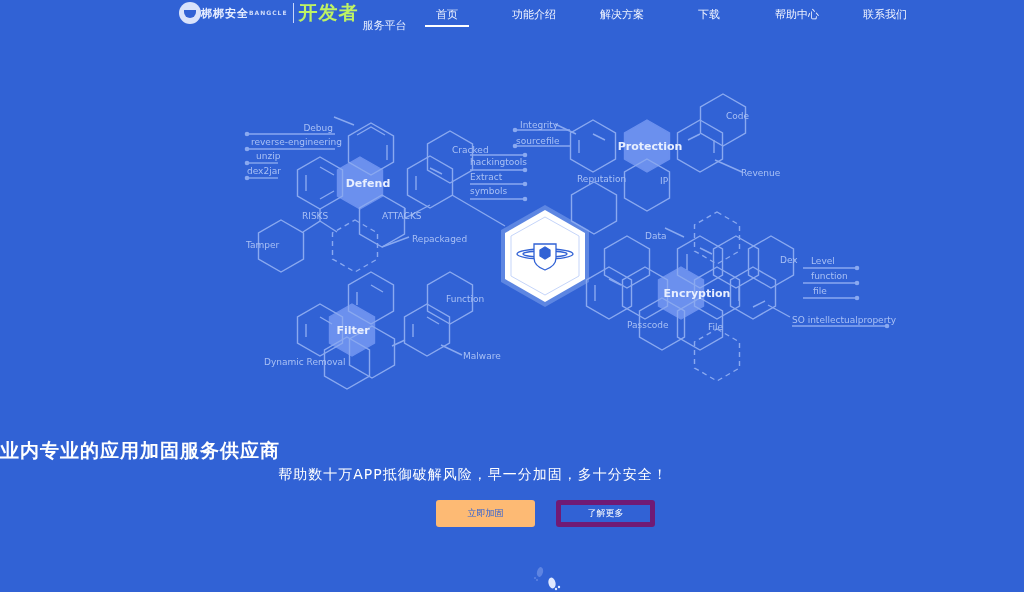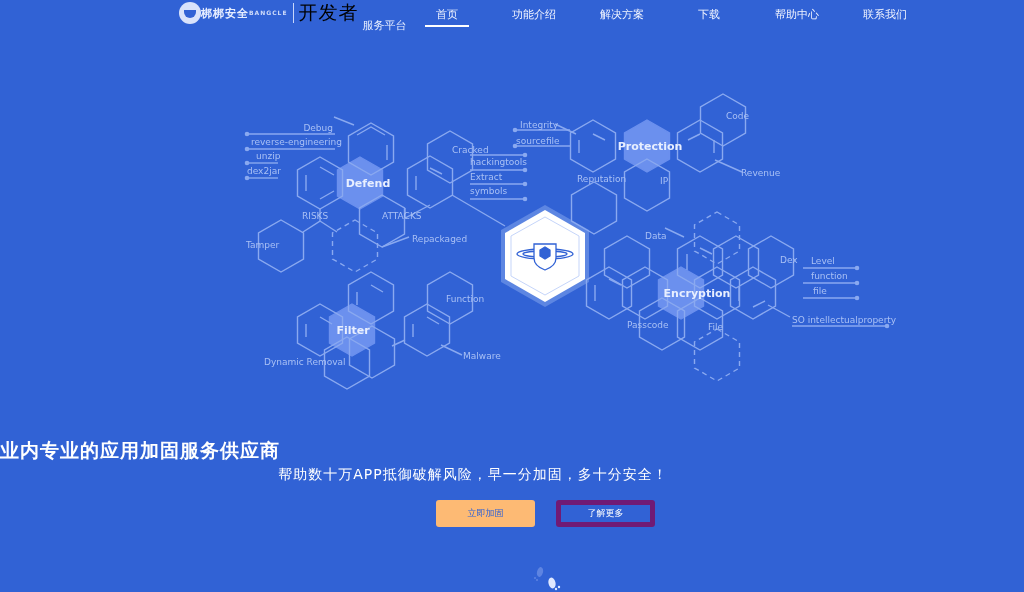--- a/index.html
+++ b/index.html
@@ -24,21 +24,21 @@
   .logo-mark::after {
     content: ""; position: absolute; left: 5px; top: 8px; width: 12px; height: 8px;
     background: #3162d5; border-radius: 0 0 6px 6px;
   }
   .logo-brand {
     display: flex; line-height: 1;
   }
   .logo-cn { font-size: 11px; font-weight: bold; letter-spacing: 1px; color: #e6edff; }
   .logo-en { font-size: 6px; letter-spacing: 1px; color: #d0dcfa; margin-top: 2px; font-weight: bold; }
   .logo-sep { width: 1px; height: 20px; background: #c8d6fb; margin: 0 5px; }
-  .logo-title { font-size: 19px; font-weight: normal; color: #000000; letter-spacing: 1px; }
+  .logo-title { font-size: 19px; font-weight: bold; color: #bef264; letter-spacing: 1px; }
   .logo-sub { margin-left: 4px; display: flex; flex-direction: column; line-height: 1; }
   .logo-sub-en { font-size: 7px; color: #8fa9ec; font-family: "DejaVu Sans Mono", monospace; }
   .logo-sub-cn { font-size: 11px; color: #e6edff; margin-top: 18px; }
 
   .nav { position: absolute; top: 0; left: 410px; height: 28px; }
   .nav-item {
     position: absolute; top: 7px; font-size: 11px; color: #f2f5ff;
     white-space: nowrap; cursor: pointer; transform: translateX(-50%);
   }
   .nav-item.active::after {

